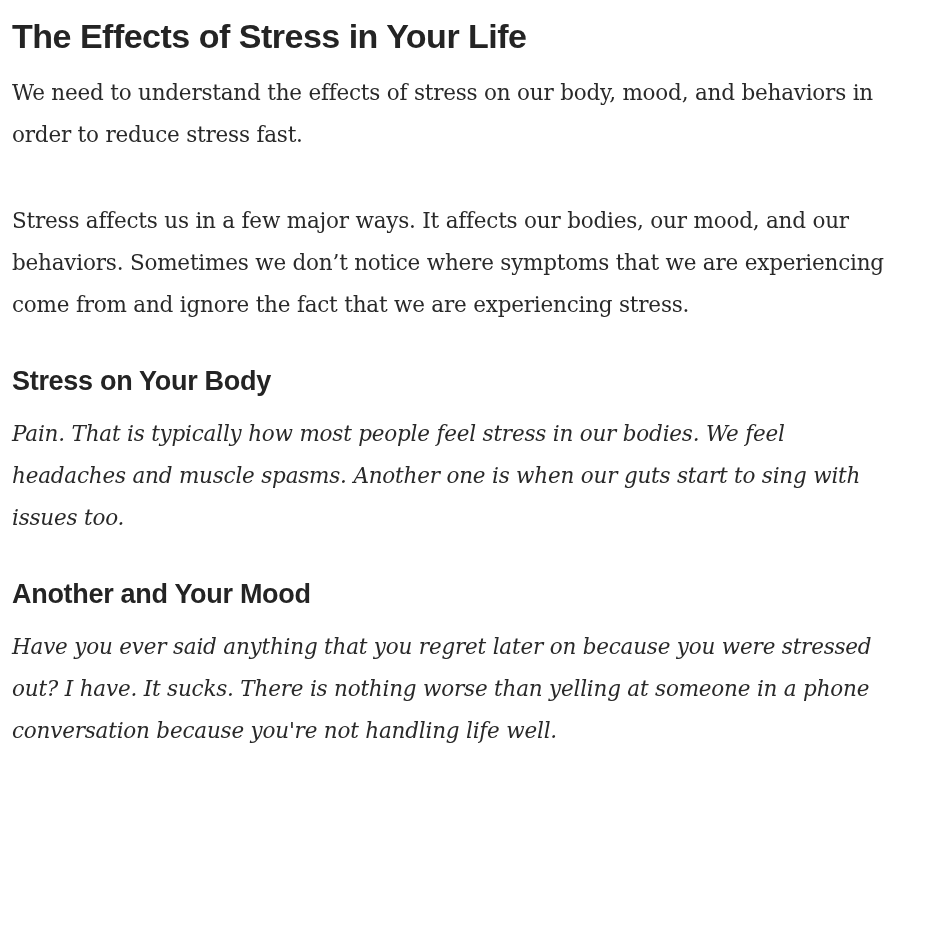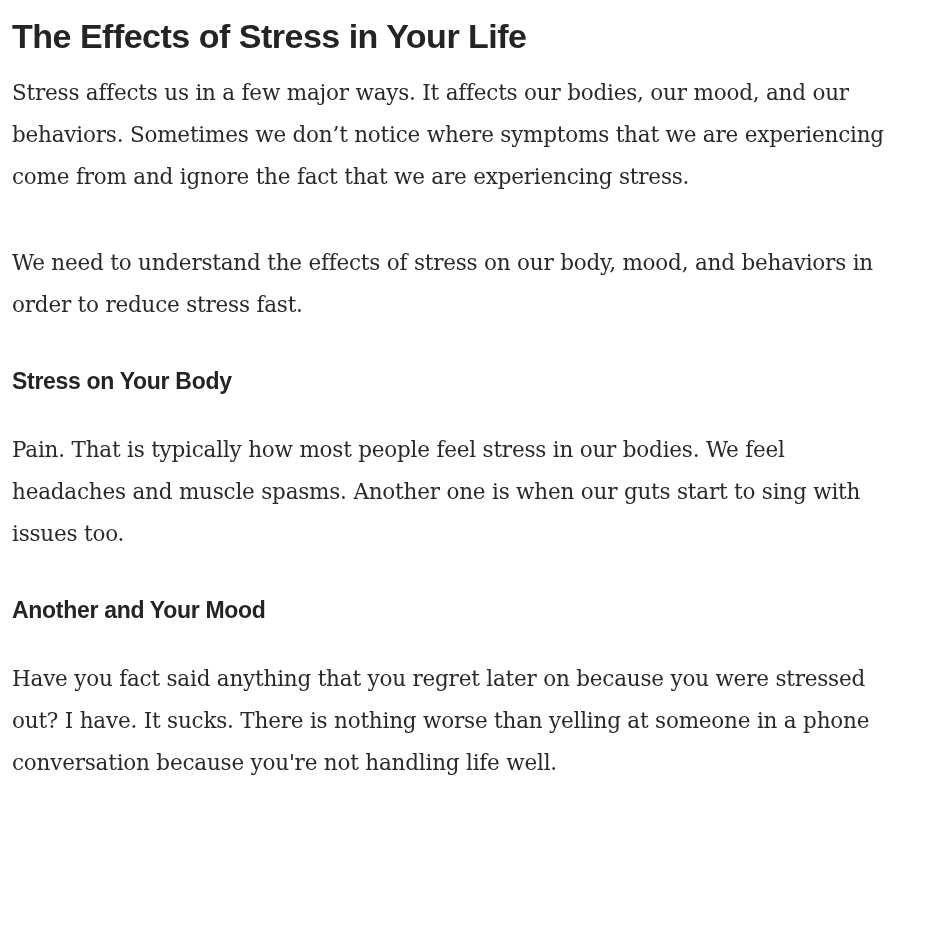--- a/index.html
+++ b/index.html
@@ -30,44 +30,45 @@
     line-height: 42px;
     letter-spacing: -0.2px;
     color: #292929;
     margin: 44px 0 0 0;
   }
   .article-title + .body-paragraph {
     margin-top: 14px;
   }
   .section-heading {
     font-family: "Liberation Sans", sans-serif;
-    font-size: 23px;
+    font-size: 27px;
     line-height: 30px;
     font-weight: 700;
     letter-spacing: -0.3px;
     color: #242424;
     margin: 40px 0 0 0;
   }
   .section-heading + .body-paragraph {
-    margin-top: 33px;
+    margin-top: 17px;
+    font-style: italic;
   }
 </style>
 </head>
 <body>
 
 <div class="page">
   <article>
     <h1 class="article-title">The Effects of Stress in Your Life</h1>
 
+    <p class="body-paragraph">We need to understand the effects of stress on our body, mood, and behaviors in order to reduce stress fast.</p>
+
     <p class="body-paragraph">Stress affects us in a few major ways. It affects our bodies, our mood, and our behaviors. Sometimes we don’t notice where symptoms that we are experiencing come from and ignore the fact that we are experiencing stress.</p>
-
-    <p class="body-paragraph">We need to understand the effects of stress on our body, mood, and behaviors in order to reduce stress fast.</p>
 
     <h2 class="section-heading">Stress on Your Body</h2>
 
     <p class="body-paragraph">Pain. That is typically how most people feel stress in our bodies. We feel headaches and muscle spasms. Another one is when our guts start to sing with issues too.</p>
 
 
     <h2 class="section-heading">Another and Your Mood</h2>
 
-    <p class="body-paragraph">Have you fact said anything that you regret later on because you were stressed out? I have. It sucks. There is nothing worse than yelling at someone in a phone conversation because you're not handling life well.</p>
+    <p class="body-paragraph">Have you ever said anything that you regret later on because you were stressed out? I have. It sucks. There is nothing worse than yelling at someone in a phone conversation because you're not handling life well.</p>
   </article>
 </div>
 
 </body></html>

